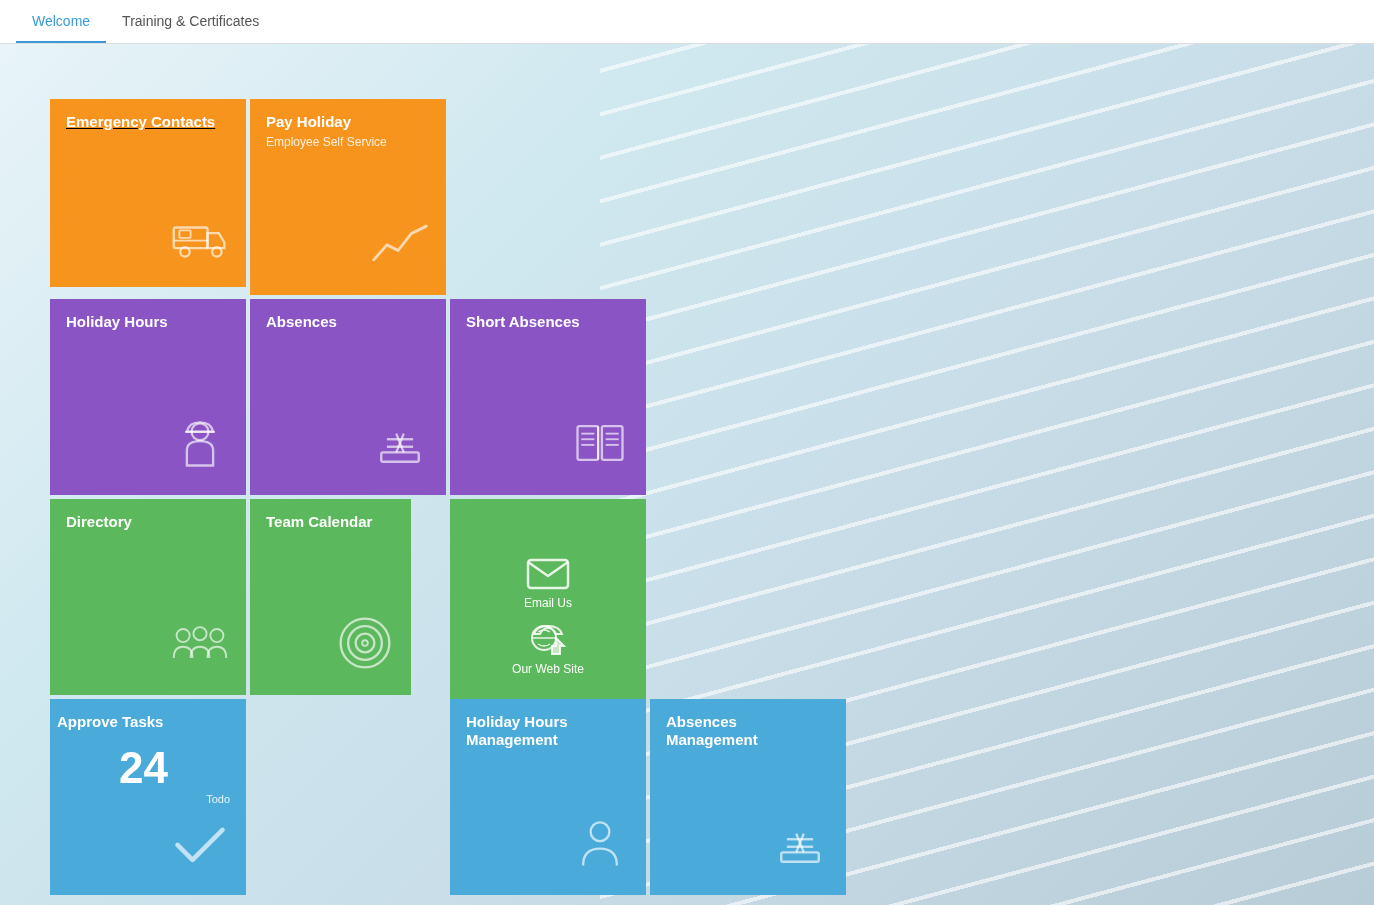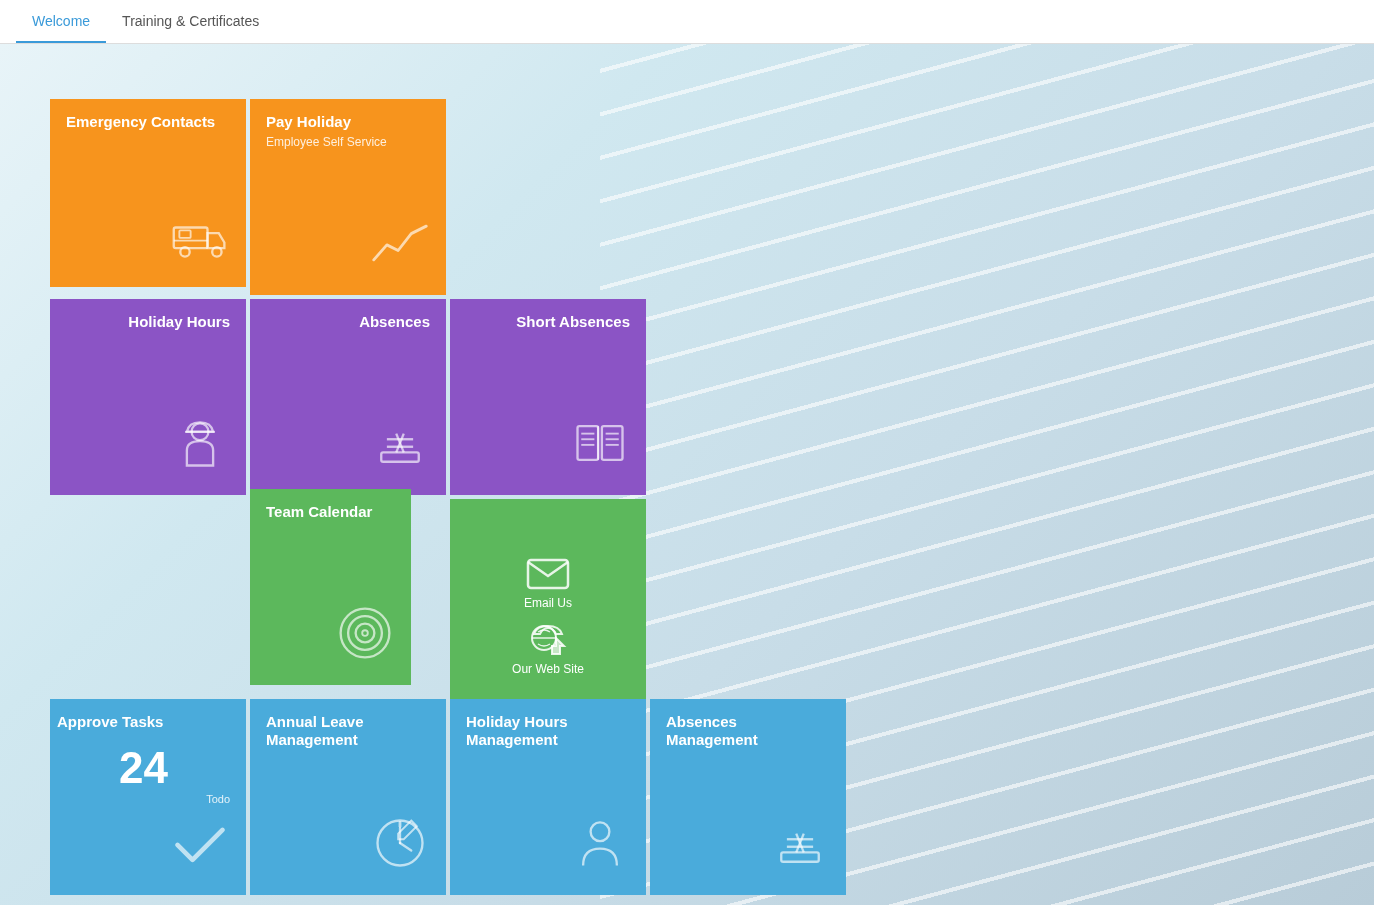--- a/index.html
+++ b/index.html
@@ -96,38 +96,38 @@
       width: 60px;
       height: 60px;
       fill: none;
       stroke: rgba(255,255,255,0.65);
       stroke-width: 2;
     }
 
     
     .tile-orange { background-color: #F7941D; }
     
-    .tile-purple { background-color: #8B54C5; text-align: right; }
+    .tile-purple { background-color: #8B54C5; }
     
     .tile-green { background-color: #5CB85C; }
     
     .tile-blue { background-color: #4AABDB; }
 
     
-    .tile-emergency { left: 0; top: 0; width: 196px; height: 188px; }
+    .tile-emergency { left: 0; top: 0; width: 196px; height: 188px; text-decoration: underline; }
     .tile-payhistory { left: 200px; top: 0; width: 196px; height: 196px; }
 
     
     .tile-holiday { left: 0; top: 200px; width: 196px; height: 196px; }
     .tile-absences { left: 200px; top: 200px; width: 196px; height: 196px; }
     .tile-shortabs { left: 400px; top: 200px; width: 196px; height: 196px; }
 
     
     .tile-directory { left: 0; top: 400px; width: 196px; height: 196px; }
-    .tile-teamcal { left: 200px; top: 390px; width: 161px; height: 196px; }
+    .tile-teamcal { left: 200px; top: 400px; width: 161px; height: 196px; }
     .tile-contact { left: 400px; top: 400px; width: 196px; height: 232px; }
 
     
     .tile-approve { left: 0; top: 600px; width: 196px; height: 196px; padding-left: 7px; }
     .tile-annleave { left: 200px; top: 600px; width: 196px; height: 196px; }
     .tile-holmgmt { left: 400px; top: 600px; width: 196px; height: 196px; }
     .tile-absmgmt { left: 600px; top: 600px; width: 196px; height: 196px; }
     .tile-shortmgmt { left: 800px; top: 600px; width: 196px; height: 196px; }
 
     .approve-number {
@@ -240,20 +240,34 @@
           <line x1="12" y1="28" x2="26" y2="28" stroke="rgba(255,255,255,0.65)" stroke-width="2"></line>
           <line x1="12" y1="34" x2="26" y2="34" stroke="rgba(255,255,255,0.65)" stroke-width="2"></line>
           <line x1="38" y1="22" x2="52" y2="22" stroke="rgba(255,255,255,0.65)" stroke-width="2"></line>
           <line x1="38" y1="28" x2="52" y2="28" stroke="rgba(255,255,255,0.65)" stroke-width="2"></line>
           <line x1="38" y1="34" x2="52" y2="34" stroke="rgba(255,255,255,0.65)" stroke-width="2"></line>
           <line x1="30" y1="14" x2="30" y2="50" stroke="rgba(255,255,255,0.65)" stroke-width="2"></line>
         </svg>
       </div>
     </div>
 
+    <div class="tile tile-green tile-directory">
+      <span class="tile-title">Directory</span>
+      <div class="tile-icon">
+        <svg viewBox="0 0 64 64">
+
+          <circle cx="14" cy="24" r="7" stroke="rgba(255,255,255,0.65)" stroke-width="2"></circle>
+          <path d="M4 48 Q4 36 14 36 Q24 36 24 48" stroke="rgba(255,255,255,0.65)" stroke-width="2" fill="none"></path>
+          <circle cx="32" cy="22" r="7" stroke="rgba(255,255,255,0.65)" stroke-width="2"></circle>
+          <path d="M22 48 Q22 36 32 36 Q42 36 42 48" stroke="rgba(255,255,255,0.65)" stroke-width="2" fill="none"></path>
+          <circle cx="50" cy="24" r="7" stroke="rgba(255,255,255,0.65)" stroke-width="2"></circle>
+          <path d="M40 48 Q40 36 50 36 Q60 36 60 48" stroke="rgba(255,255,255,0.65)" stroke-width="2" fill="none"></path>
+        </svg>
+      </div>
+    </div>
 
     <div class="tile tile-green tile-teamcal">
       <span class="tile-title">Team Calendar</span>
       <div class="tile-icon">
         <svg viewBox="0 0 64 64">
           <circle cx="32" cy="32" r="26" stroke="rgba(255,255,255,0.65)" stroke-width="2.5" fill="none"></circle>
           <circle cx="32" cy="32" r="18" stroke="rgba(255,255,255,0.65)" stroke-width="2.5" fill="none"></circle>
           <circle cx="32" cy="32" r="10" stroke="rgba(255,255,255,0.65)" stroke-width="2.5" fill="none"></circle>
           <circle cx="32" cy="32" r="3" stroke="rgba(255,255,255,0.65)" stroke-width="2" fill="none"></circle>
         </svg>
@@ -287,33 +301,20 @@
       <span class="tile-title">Approve Tasks</span>
       <div class="approve-number">24</div>
       <div class="approve-todo">Todo</div>
       <div class="tile-icon">
         <svg viewBox="0 0 64 64">
           <polyline points="8,34 24,50 56,18" stroke="rgba(255,255,255,0.65)" stroke-width="5" fill="none" stroke-linecap="round" stroke-linejoin="round"></polyline>
         </svg>
       </div>
     </div>
 
-    <div class="tile tile-blue tile-annleave">
-      <span class="tile-title">Annual Leave Management</span>
-      <div class="tile-icon">
-        <svg viewBox="0 0 64 64">
-          <circle cx="32" cy="32" r="24" stroke="rgba(255,255,255,0.65)" stroke-width="2.5" fill="none"></circle>
-          <line x1="32" y1="16" x2="32" y2="32" stroke="rgba(255,255,255,0.65)" stroke-width="2.5" stroke-linecap="round"></line>
-          <line x1="32" y1="32" x2="44" y2="40" stroke="rgba(255,255,255,0.65)" stroke-width="2.5" stroke-linecap="round"></line>
-          <line x1="32" y1="10" x2="32" y2="14" stroke="rgba(255,255,255,0.65)" stroke-width="3" stroke-linecap="round"></line>
-
-          <path d="M44 8 L50 14 L36 28 L30 28 L30 22 Z" stroke="rgba(255,255,255,0.65)" stroke-width="2" fill="none"></path>
-        </svg>
-      </div>
-    </div>
 
     <div class="tile tile-blue tile-holmgmt">
       <span class="tile-title">Holiday Hours Management</span>
       <div class="tile-icon">
         <svg viewBox="0 0 64 64">
           <circle cx="32" cy="20" r="10" stroke="rgba(255,255,255,0.65)" stroke-width="2.5" fill="none"></circle>
           <path d="M14 56 Q14 38 32 38 Q50 38 50 56" stroke="rgba(255,255,255,0.65)" stroke-width="2.5" fill="none"></path>
         </svg>
       </div>
     </div>

